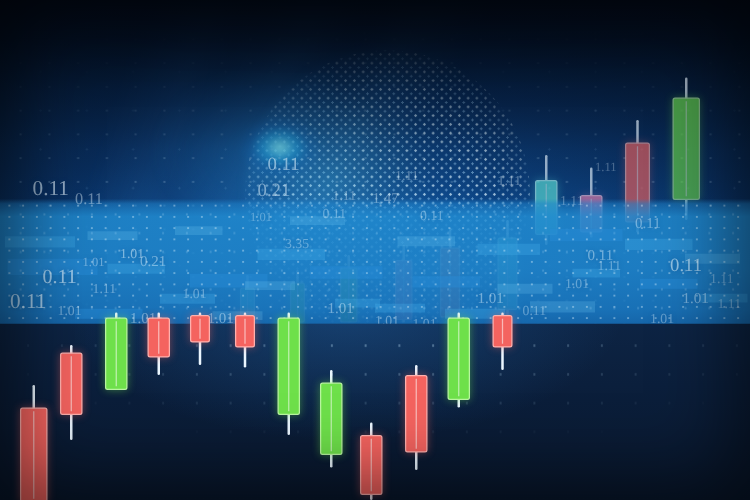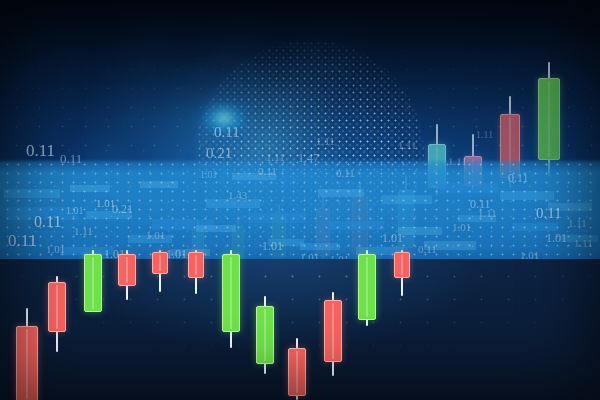--- a/index.html
+++ b/index.html
@@ -288,21 +288,21 @@
       <div class="num" style="left: 112px; top: 203px; font-size: 12px; opacity: 0.6;">0.21</div>
       <div class="num" style="left: 146px; top: 230px; font-size: 11px; opacity: 0.5;">1.01</div>
       <div class="num" style="left: 166px; top: 248px; font-size: 12px; opacity: 0.6;">1.01</div>
       <div class="num" style="left: 214px; top: 125px; font-size: 15px; opacity: 0.75;">0.11</div>
       <div class="num" style="left: 206px; top: 146px; font-size: 15px; opacity: 0.7;">0.21</div>
       <div class="num" style="left: 266px; top: 152px; font-size: 11px; opacity: 0.5;">1.11</div>
       <div class="num" style="left: 298px; top: 152px; font-size: 12px; opacity: 0.55;">1.47</div>
       <div class="num" style="left: 316px; top: 136px; font-size: 11px; opacity: 0.5;">1.11</div>
       <div class="num" style="left: 258px; top: 166px; font-size: 11px; opacity: 0.5;">0.11</div>
       <div class="num" style="left: 336px; top: 168px; font-size: 11px; opacity: 0.5;">0.11</div>
-      <div class="num" style="left: 228px; top: 190px; font-size: 11px; opacity: 0.5;">1.43</div>
+      <div class="num" style="left: 228px; top: 190px; font-size: 11px; opacity: 0.5;">3.35</div>
       <div class="num" style="left: 200px; top: 170px; font-size: 10px; opacity: 0.45;">1.01</div>
       <div class="num" style="left: 262px; top: 240px; font-size: 12px; opacity: 0.6;">1.01</div>
       <div class="num" style="left: 300px; top: 252px; font-size: 11px; opacity: 0.55;">1.01</div>
       <div class="num" style="left: 382px; top: 232px; font-size: 12px; opacity: 0.6;">1.01</div>
       <div class="num" style="left: 398px; top: 140px; font-size: 11px; opacity: 0.5;">1.11</div>
       <div class="num" style="left: 448px; top: 156px; font-size: 11px; opacity: 0.45;">1.11</div>
       <div class="num" style="left: 478px; top: 208px; font-size: 11px; opacity: 0.5;">1.11</div>
       <div class="num" style="left: 452px; top: 222px; font-size: 11px; opacity: 0.5;">1.01</div>
       <div class="num" style="left: 470px; top: 198px; font-size: 12px; opacity: 0.6;">0.11</div>
       <div class="num" style="left: 536px; top: 206px; font-size: 15px; opacity: 0.8;">0.11</div>

